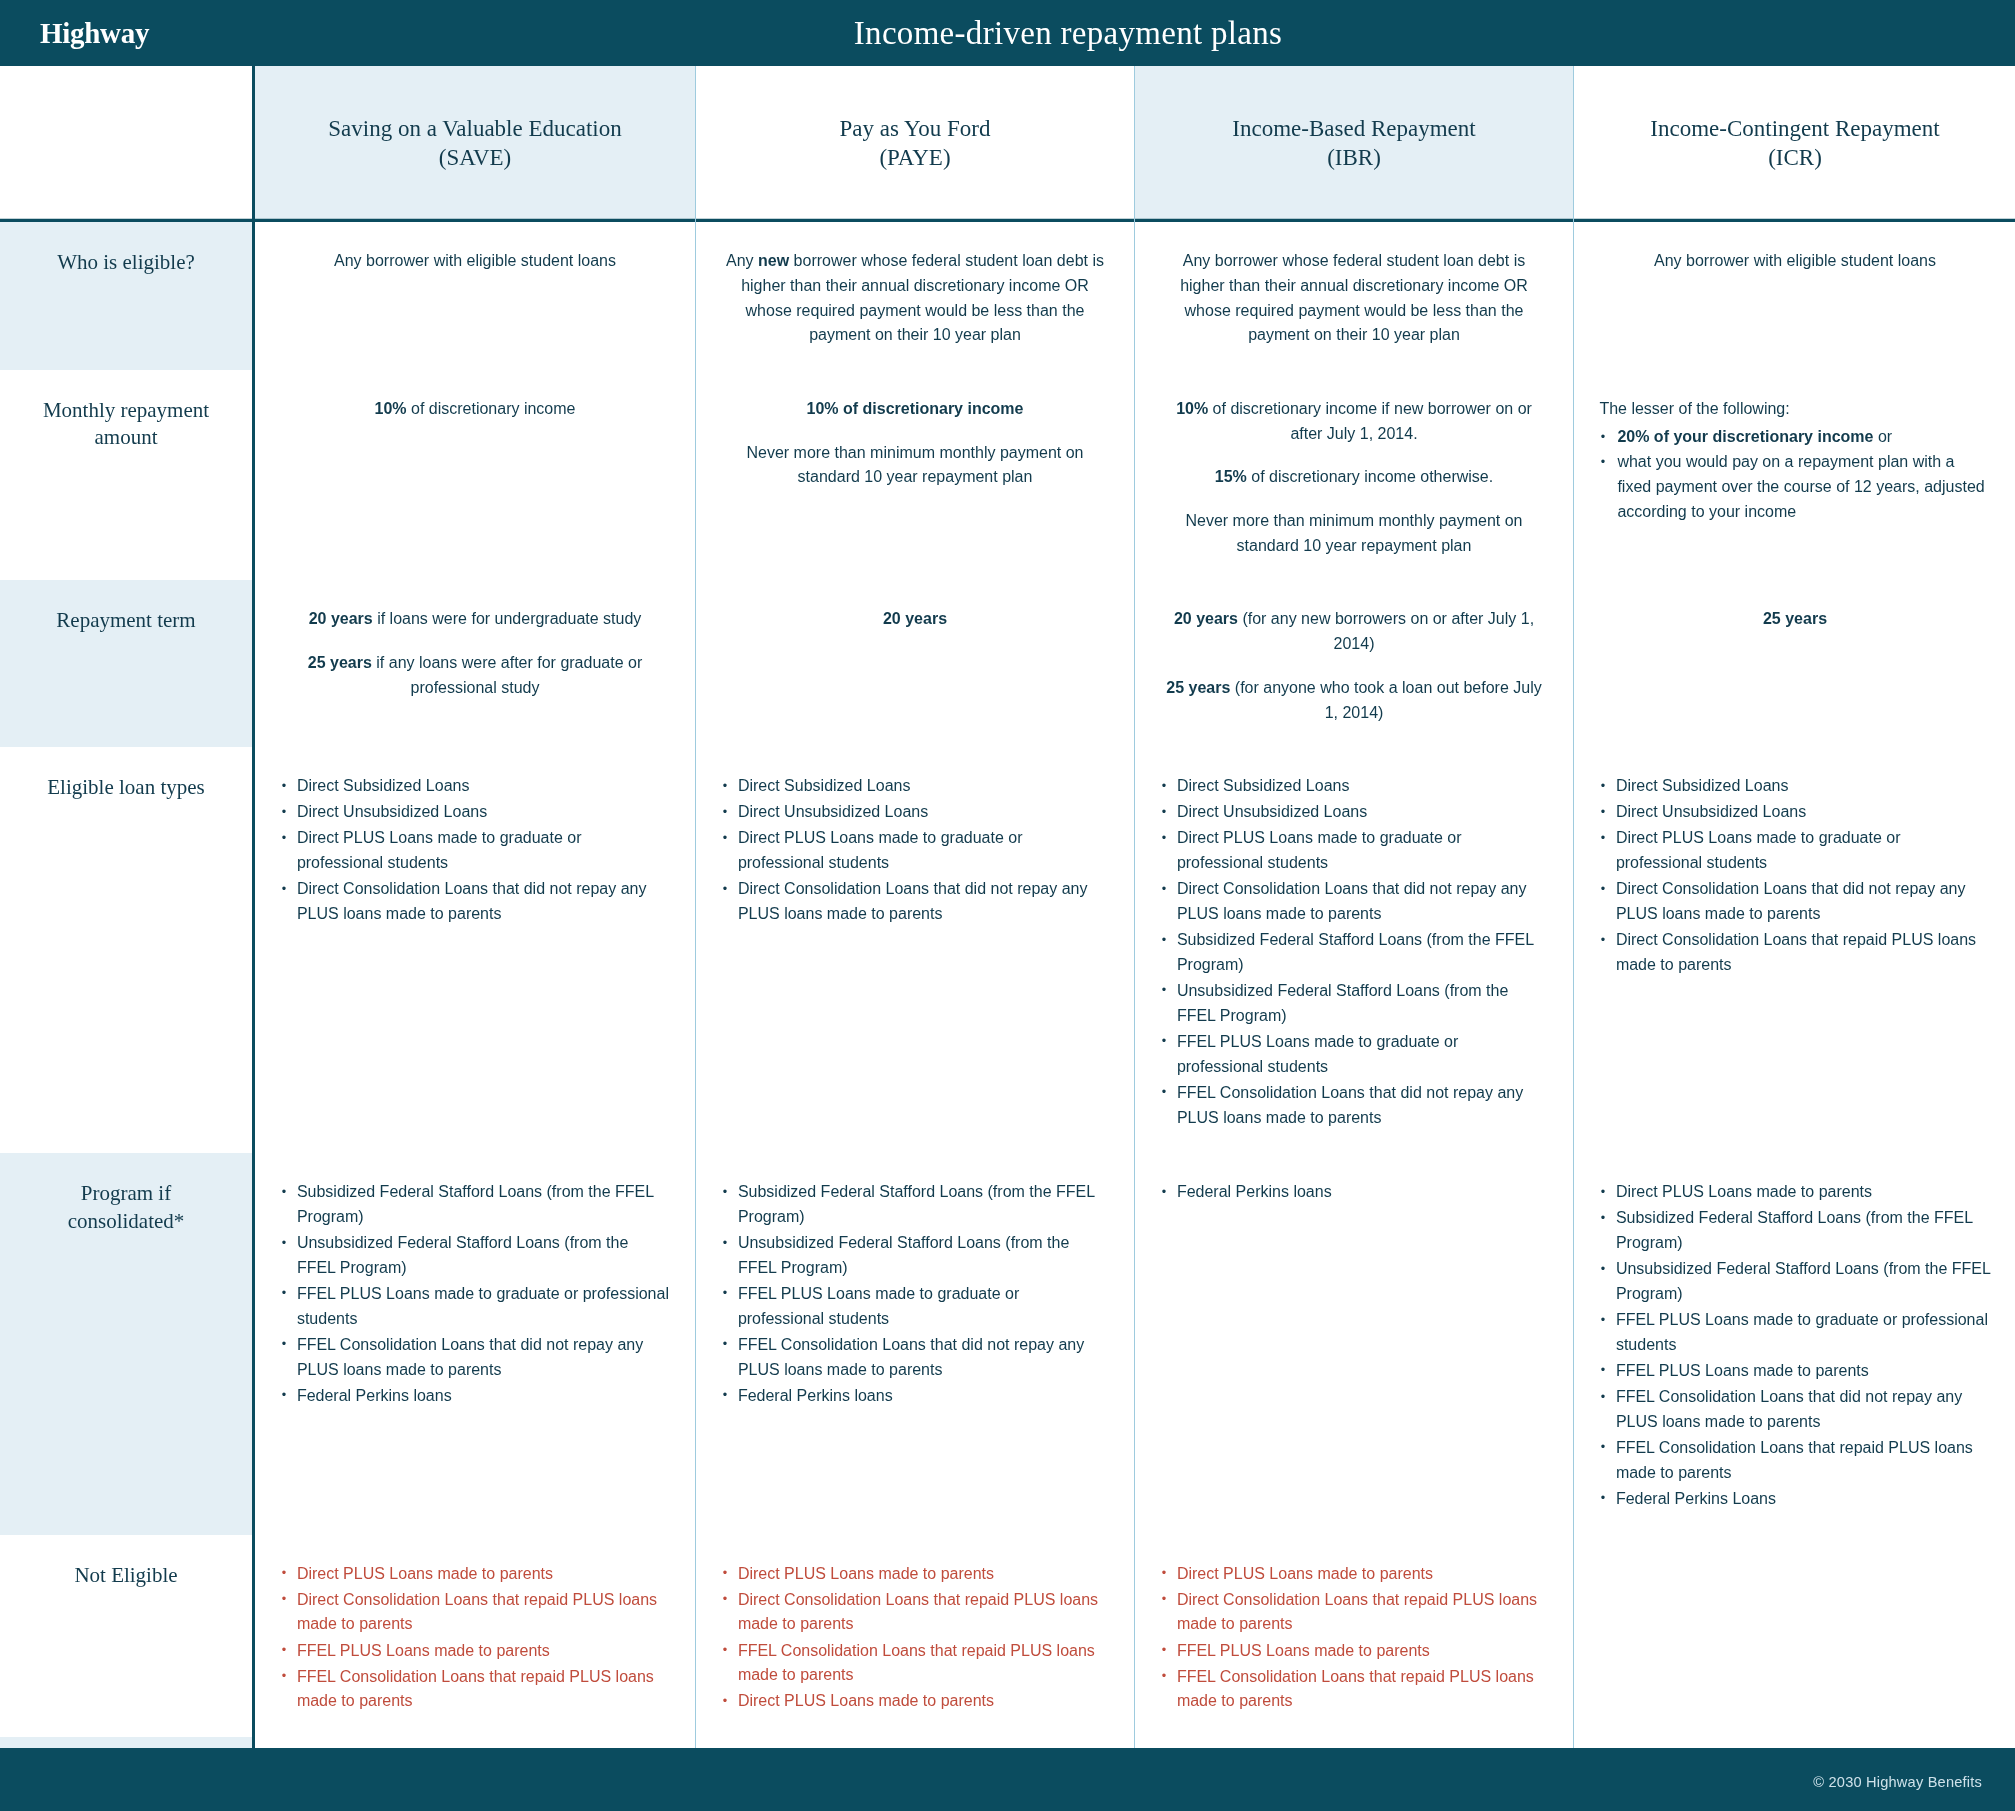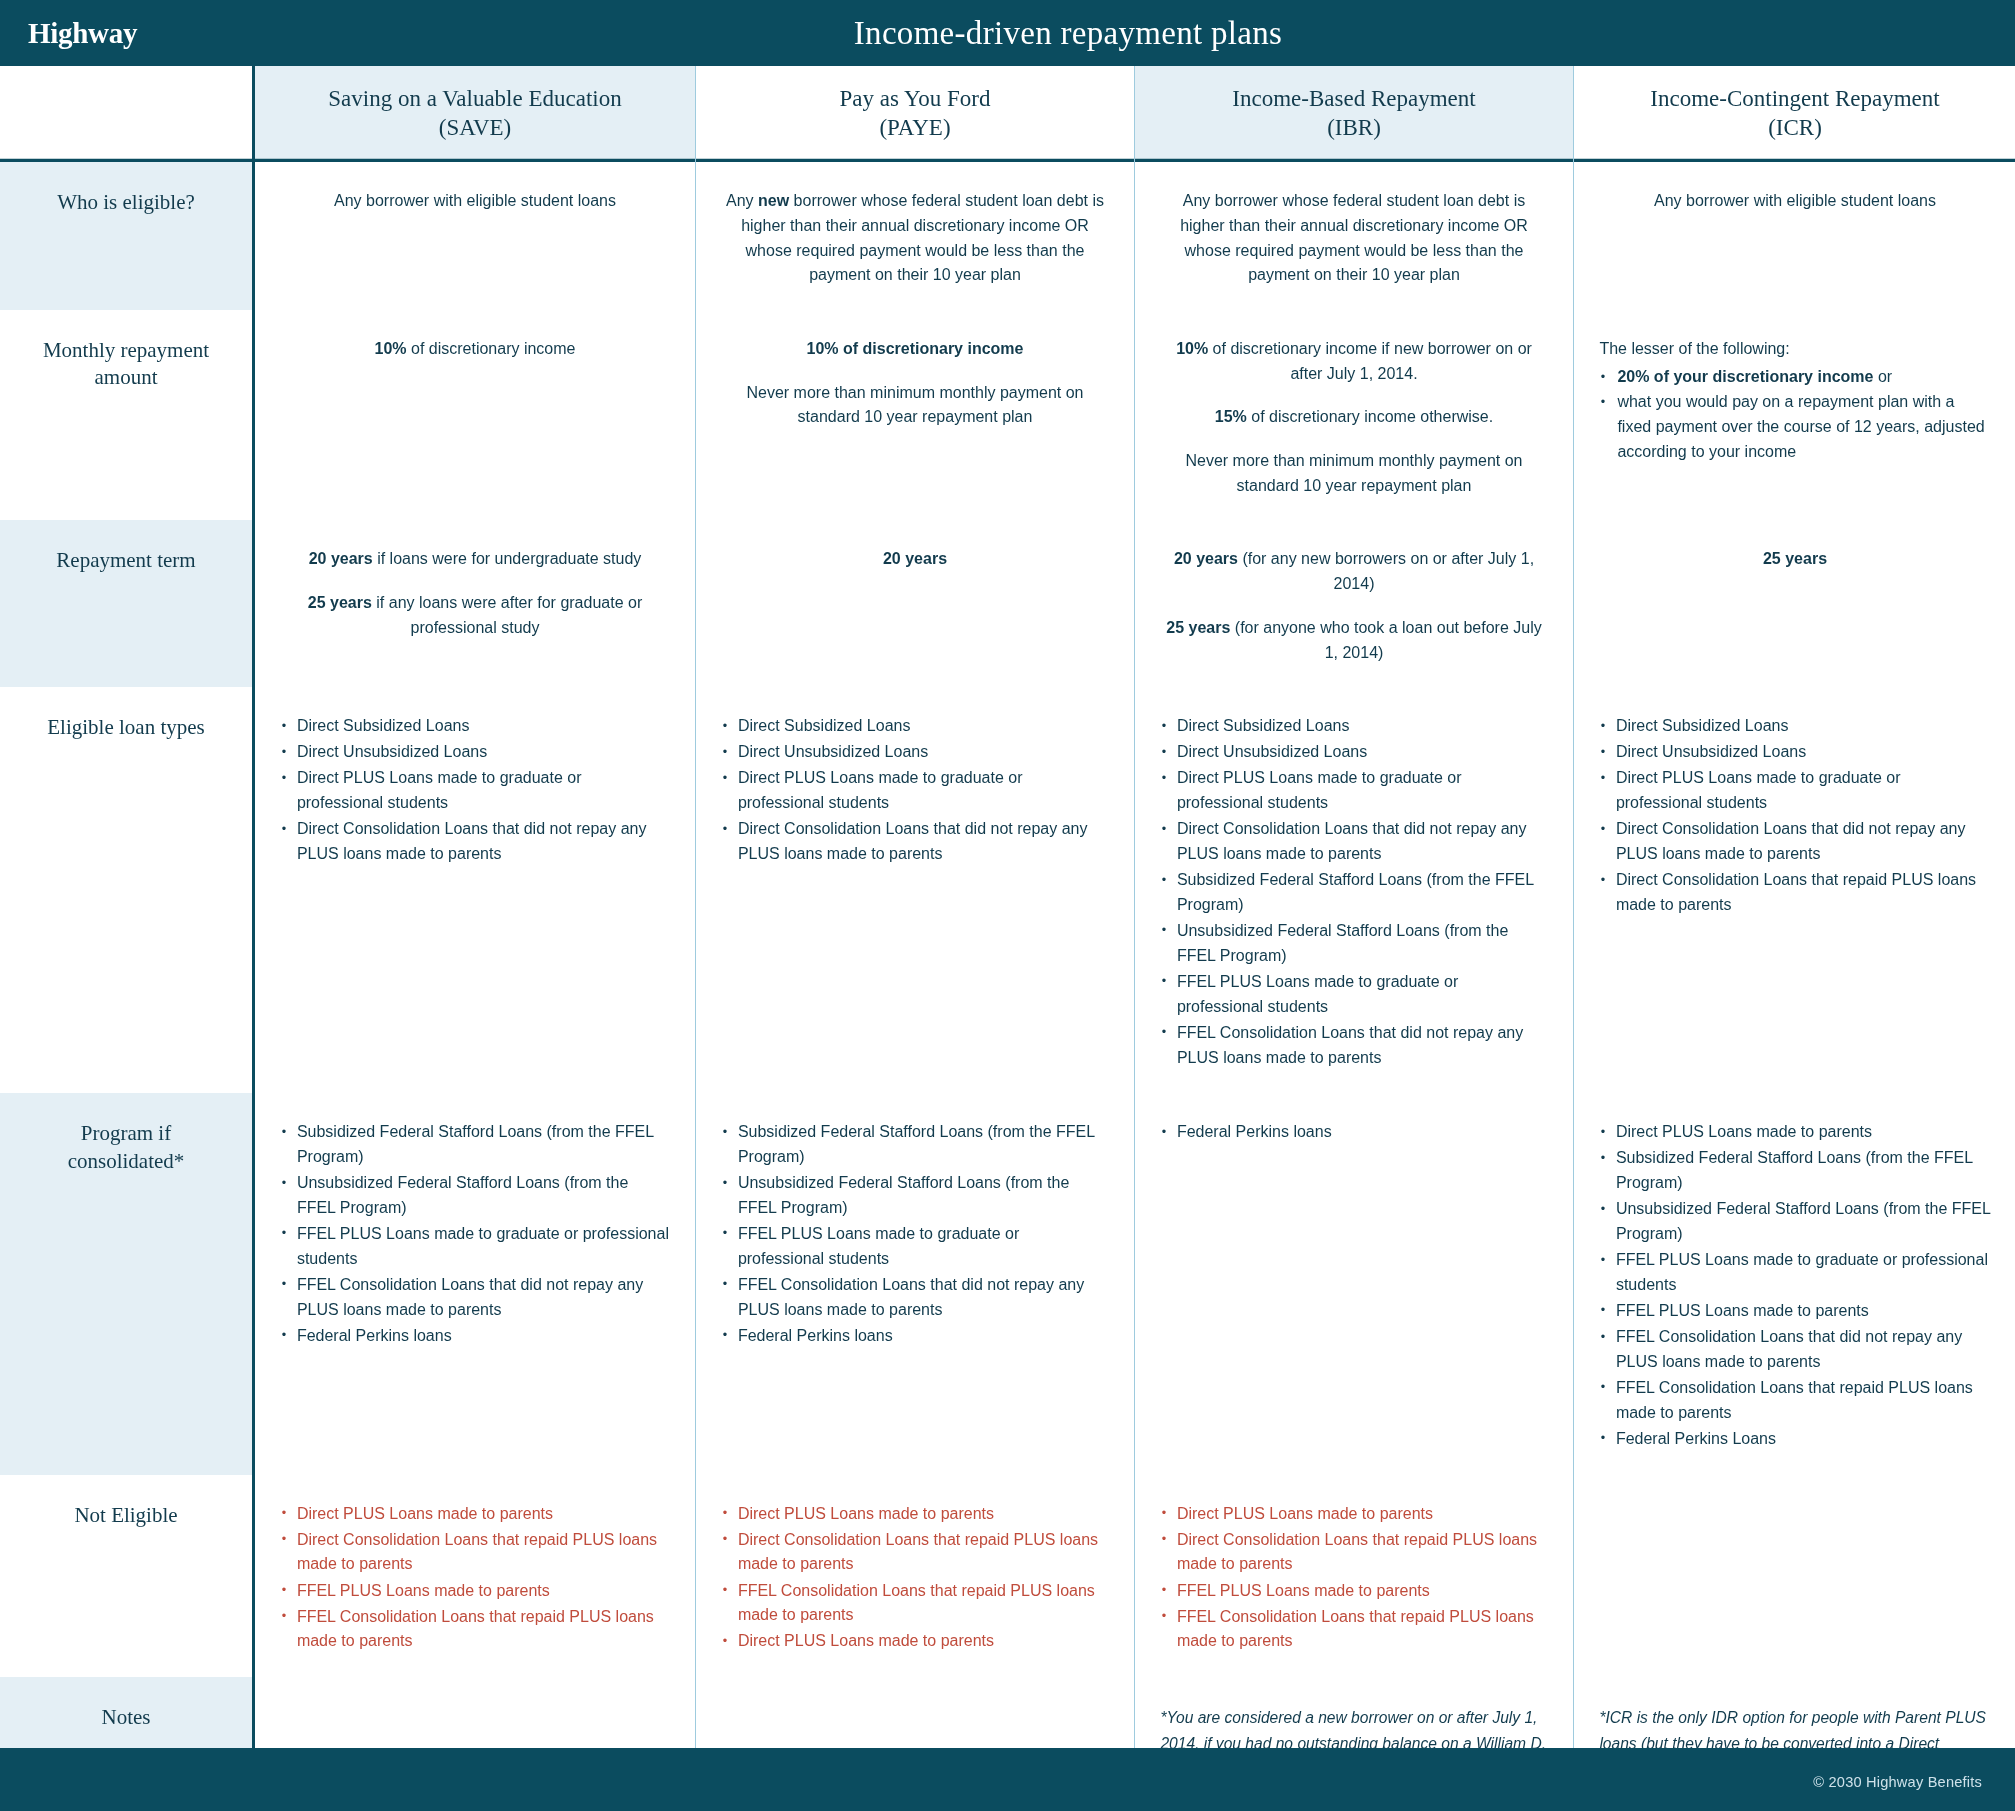--- a/index.html
+++ b/index.html
@@ -22,21 +22,21 @@
 
   
   .topbar {
     height: 66px;
     background: #0b4c5f;
     position: relative;
     flex: 0 0 66px;
   }
   .brand {
     position: absolute;
-    left: 28px;
+    left: 40px;
     top: 50%;
     transform: translateY(-50%);
     color: #ffffff;
     font-family: "Liberation Serif", serif;
     font-weight: 700;
     font-size: 29px;
     letter-spacing: -0.3px;
   }
   .topbar-title {
     position: absolute;
@@ -72,21 +72,21 @@
 
   .cell {
     position: relative;
     padding: 15.3px 21.6px 19px 21.6px;
     background: #ffffff;
   }
 
   
   .hdr-row .cell {
     padding: 0;
-    height: 96px;
+    height: 156px;
   }
   .hdr-label { background: #ffffff; }
   .hdr-plan {
     display: flex;
     align-items: center;
     justify-content: center;
     text-align: center;
     font-family: "Liberation Serif", serif;
     font-weight: 400;
     font-size: 23px;

